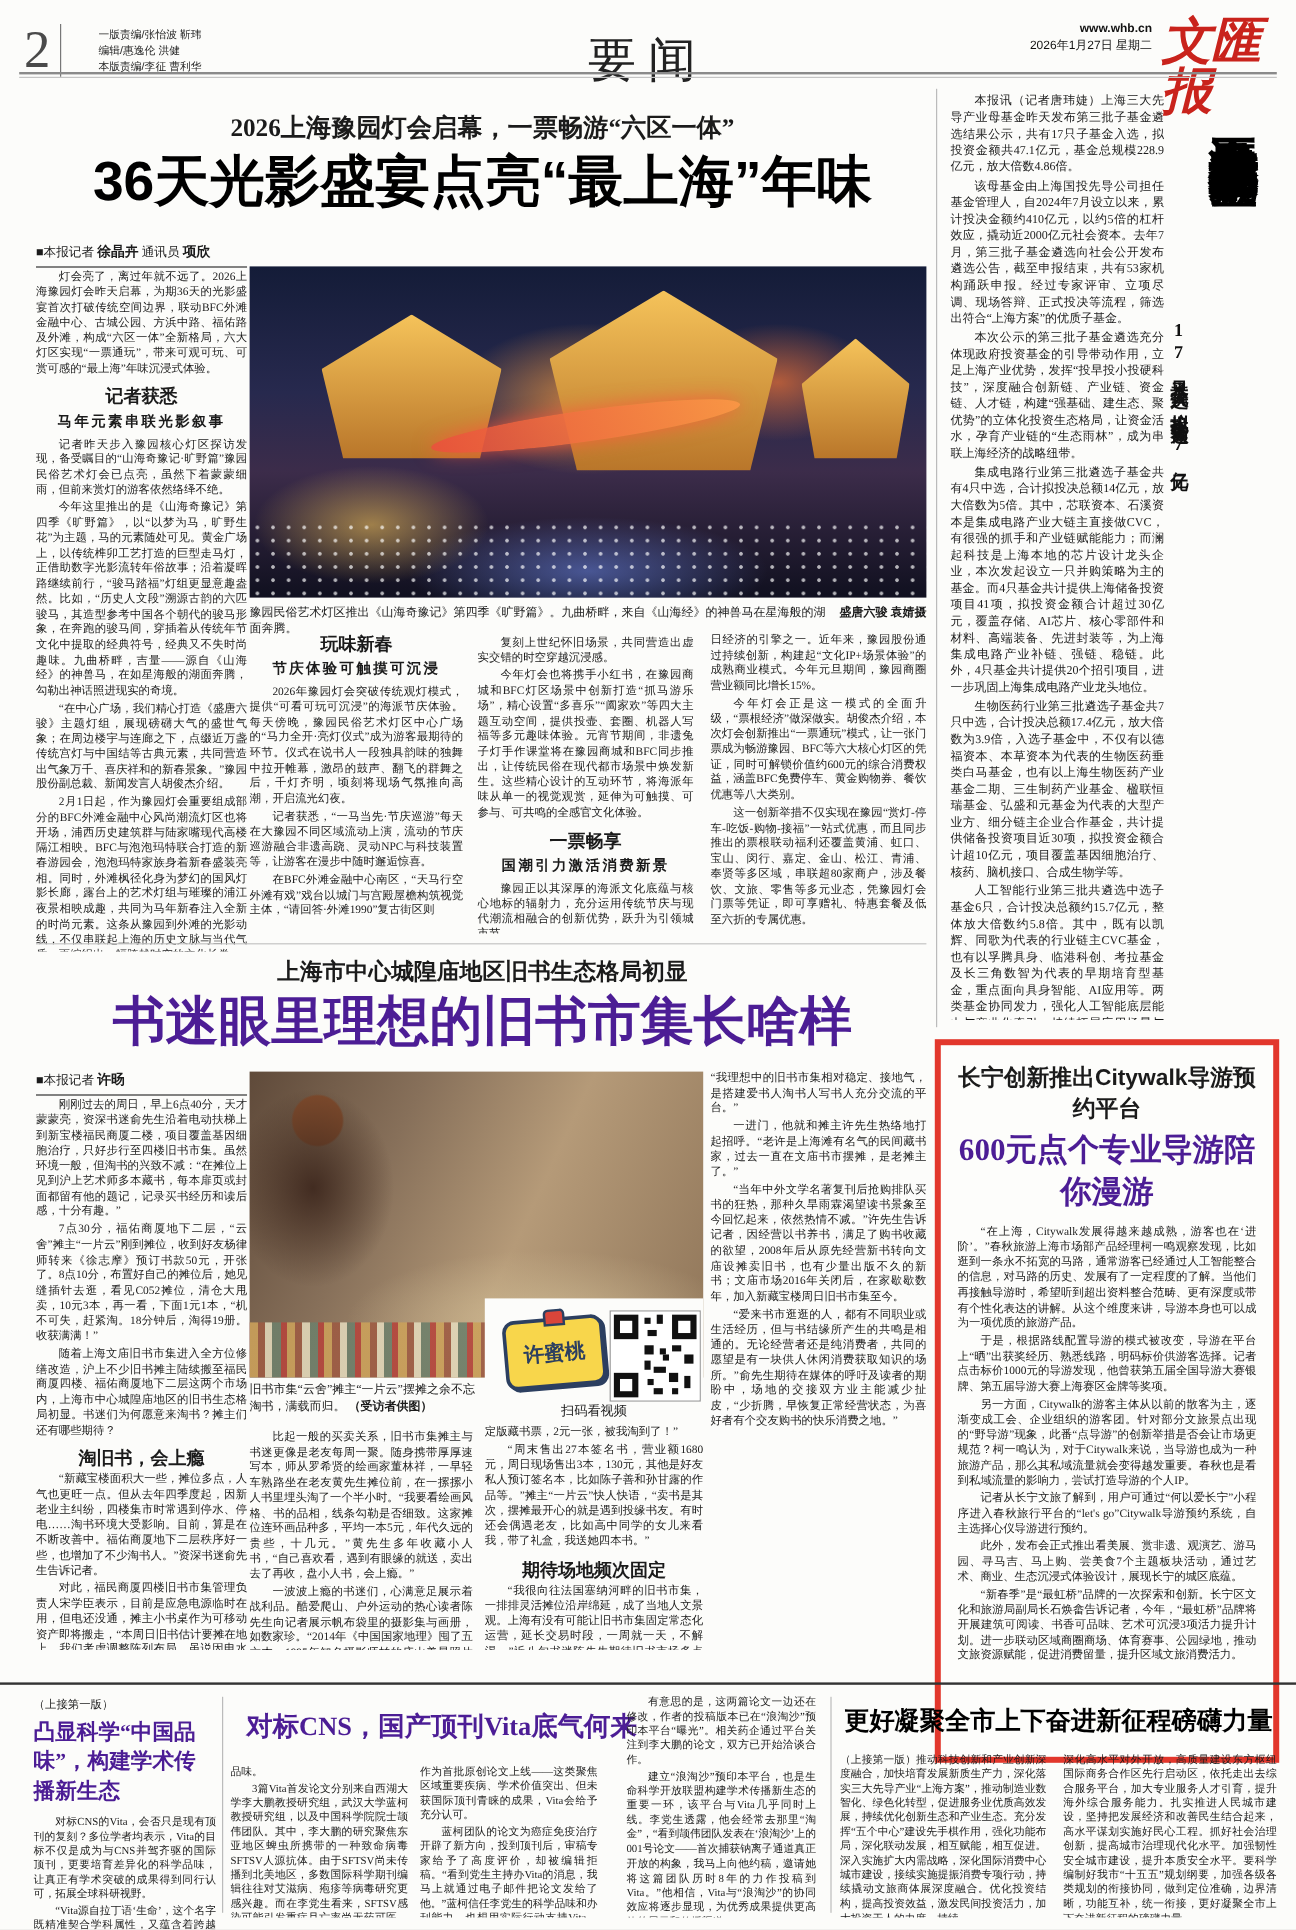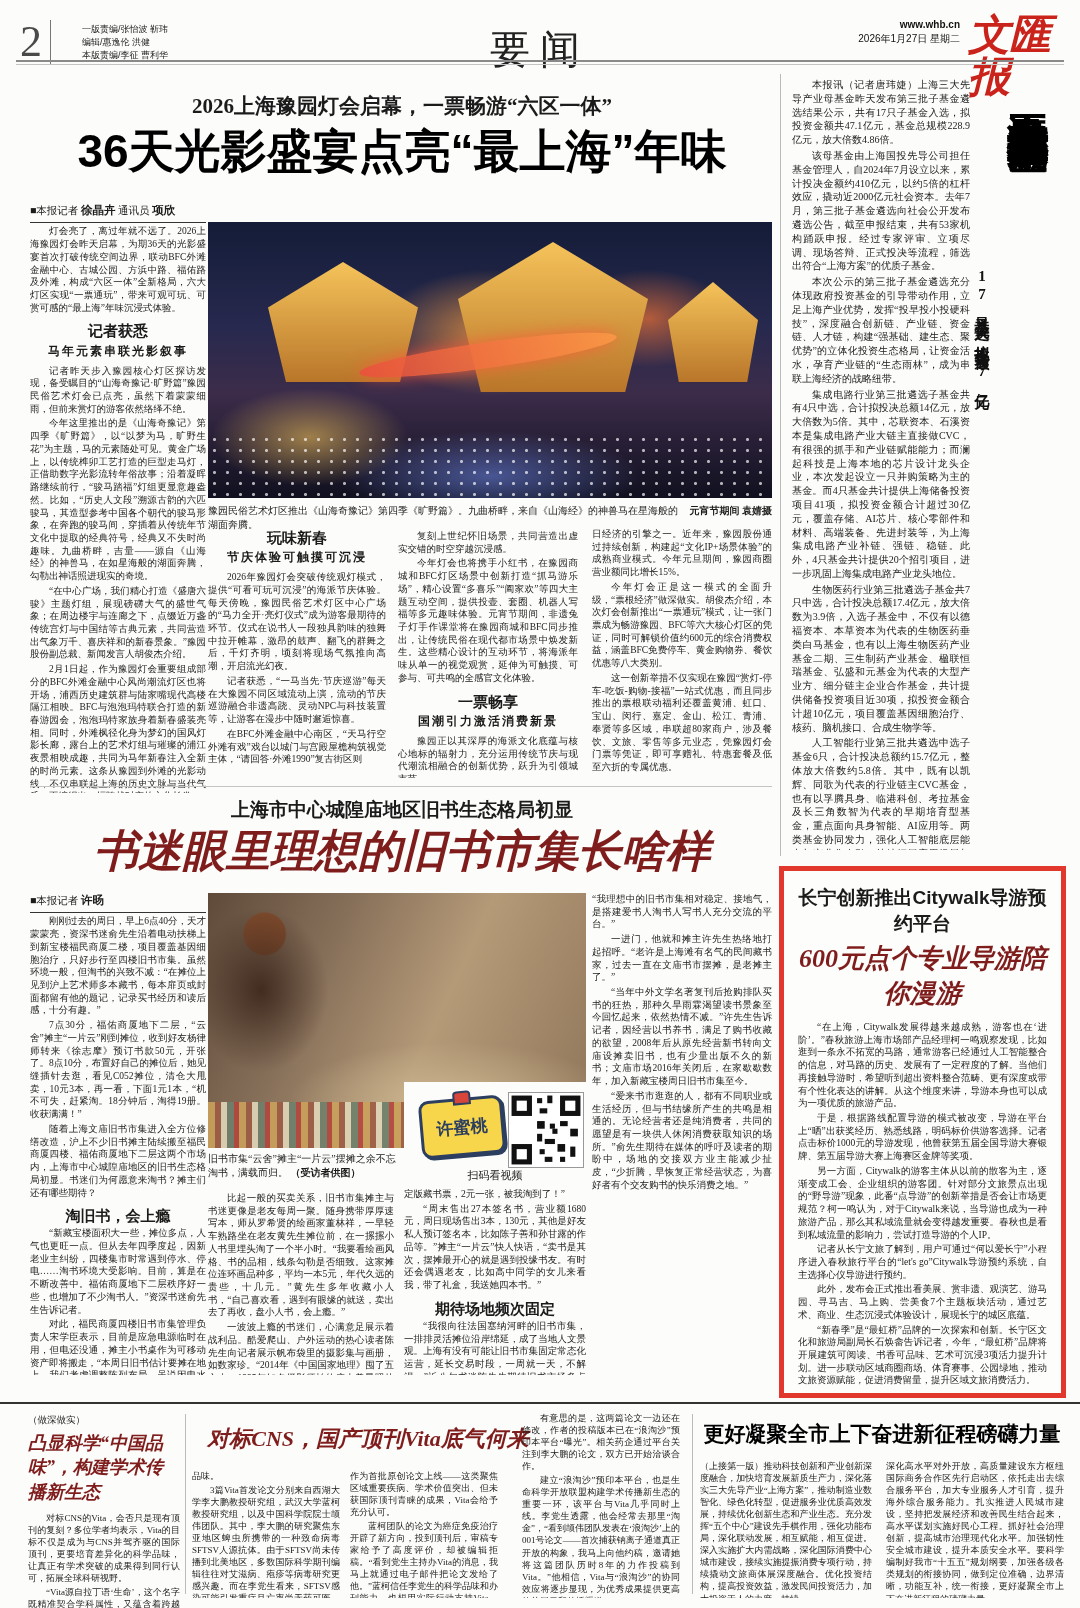--- a/index.html
+++ b/index.html
@@ -11,21 +11,21 @@
   .pageno-bar{width:1px;height:44px;background:#777;}
   .staff{font-size:9px;line-height:13px;color:#222;font-family:"Liberation Sans","DejaVu Sans",sans-serif;}
   .section-title{font-size:40px;letter-spacing:10px;color:#222;font-family:"Liberation Sans","DejaVu Sans",sans-serif;}
   .hdr-small{font-size:10px;font-weight:bold;text-align:right;line-height:14px;color:#111;font-family:"Liberation Sans","DejaVu Sans",sans-serif;}
   .masthead{font-size:42px;font-weight:900;color:#c9231c;font-style:italic;letter-spacing:-1px;line-height:1;}
   .rule{background:#8a8a8a;}
   .rule2{background:#c4c4c4;}
   
   .kicker{font-weight:700;text-align:center;}
   .headline-sans{font-family:"Liberation Sans","DejaVu Sans",sans-serif;font-weight:900;text-align:center;color:#000;}
-  .headline-serif{font-weight:900;text-align:center;color:#7f1d1d;font-style:italic;}
+  .headline-serif{font-weight:900;text-align:center;color:#4c1d95;}
   .bodycol{font-size:9.5px;line-height:1.34;text-align:justify;overflow:hidden;}
   .bodycol p{margin:0 0 2px 0;text-indent:2em;}
   .byline{font-size:10.5px;border-bottom:1px solid #333;padding-bottom:4px;margin-bottom:5px;text-indent:0 !important;}
   .byline b{font-size:11.5px;}
   .subhead{font-family:"Liberation Sans","DejaVu Sans",sans-serif;font-weight:900;font-size:15px;text-align:center;margin:7px 0 1px;text-indent:0 !important;}
   .subhead2{font-weight:700;font-size:12px;text-align:center;margin:0 0 6px;letter-spacing:2px;text-indent:0 !important;}
   .caption{font-size:10px;line-height:1.35;}
   .caption b{white-space:nowrap;}
   
   .photo-lantern{background:
@@ -108,21 +108,21 @@
 
   <div class="abs photo-lantern" style="left:208px;top:222px;width:564px;height:276px;">
     <div class="bldg roof" style="left:60px;top:40px;width:150px;height:120px;"></div>
     <div class="bldg roof" style="left:250px;top:20px;width:190px;height:150px;"></div>
     <div class="bldg roof" style="left:460px;top:60px;width:90px;height:100px;"></div>
     <div class="dragon" style="left:150px;top:120px;width:260px;height:26px;"></div>
     <div class="lights"></div>
   </div>
   <div class="abs caption" style="left:208px;top:504px;width:564px;display:flex;justify-content:space-between;gap:8px;">
     <span>豫园民俗艺术灯区推出《山海奇豫记》第四季《旷野篇》。九曲桥畔，来自《山海经》的神兽马在星海般的湖面奔腾。</span>
-    <b>元宵节期间 袁婧摄</b>
+    <b>盛唐六骏 袁婧摄</b>
   </div>
 
   <div class="abs bodycol" style="left:208px;top:528px;width:178px;height:250px;">
     <div class="subhead" style="margin-top:0;">玩味新春</div>
     <div class="subhead2">节庆体验可触摸可沉浸</div>
     <p>2026年豫园灯会突破传统观灯模式，提供“可看可玩可沉浸”的海派节庆体验。每天傍晚，豫园民俗艺术灯区中心广场的“马力全开·亮灯仪式”成为游客最期待的环节。仪式在说书人一段独具韵味的独舞中拉开帷幕，激昂的鼓声、翻飞的群舞之后，千灯齐明，顷刻将现场气氛推向高潮，开启流光幻夜。</p>
     <p>记者获悉，“一马当先·节庆巡游”每天在大豫园不同区域流动上演，流动的节庆巡游融合非遗高跷、灵动NPC与科技装置等，让游客在漫步中随时邂逅惊喜。</p>
     <p>在BFC外滩金融中心南区，“天马行空 外滩有戏”戏台以城门与宫殿屋檐构筑视觉主体，“请回答·外滩1990”复古街区则</p>
   </div>
   <div class="abs bodycol" style="left:398px;top:528px;width:180px;height:250px;">
@@ -217,37 +217,37 @@
     <div class="subhead">期待场地频次固定</div>
     <p>“我很向往法国塞纳河畔的旧书市集，一排排灵活摊位沿岸绵延，成了当地人文景观。上海有没有可能让旧书市集固定常态化运营，延长交易时段，一周就一天，不解渴。”近八旬书迷陈先生期待旧书市场多点开花。</p>
   </div>
   <div class="abs bodycol" style="left:592px;top:893px;width:180px;height:482px;">
     <p style="text-indent:0;">“我理想中的旧书市集相对稳定、接地气，是搭建爱书人淘书人写书人充分交流的平台。”</p>
     <p>一进门，他就和摊主许先生热络地打起招呼。“老许是上海滩有名气的民间藏书家，过去一直在文庙书市摆摊，是老摊主了。”</p>
     <p>“当年中外文学名著复刊后抢购排队买书的狂热，那种久旱雨霖渴望读书景象至今回忆起来，依然热情不减。”许先生告诉记者，因经营以书养书，满足了购书收藏的欲望，2008年后从原先经营新书转向文庙设摊卖旧书，也有少量出版不久的新书；文庙市场2016年关闭后，在家歇歇数年，加入新藏宝楼周日旧书市集至今。</p>
     <p>“爱来书市逛逛的人，都有不同职业或生活经历，但与书结缘所产生的共鸣是相通的。无论经营者还是纯消费者，共同的愿望是有一块供人休闲消费获取知识的场所。”俞先生期待在媒体的呼吁及读者的期盼中，场地的交接双方业主能减少扯皮，“少折腾，早恢复正常经营状态，为喜好者有个交友购书的快乐消费之地。”</p>
   </div>
 
-  <div class="abs redbox" style="left:779px;top:866px;width:287px;height:532px;">
+  <div class="abs redbox" style="left:779px;top:866px;width:287px;height:603px;">
     <div class="kicker" style="font-size:19px;font-family:'Liberation Sans','DejaVu Sans',sans-serif;">长宁创新推出Citywalk导游预约平台</div>
     <div class="headline-serif" style="font-size:26px;margin:4px 0 10px;">600元点个专业导游陪你漫游</div>
     <div class="bodycol" style="height:428px;">
       <p>“在上海，Citywalk发展得越来越成熟，游客也在‘进阶’。”春秋旅游上海市场部产品经理柯一鸣观察发现，比如逛到一条永不拓宽的马路，通常游客已经通过人工智能整合的信息，对马路的历史、发展有了一定程度的了解。当他们再接触导游时，希望听到超出资料整合范畴、更有深度或带有个性化表达的讲解。从这个维度来讲，导游本身也可以成为一项优质的旅游产品。</p>
       <p>于是，根据路线配置导游的模式被改变，导游在平台上“晒”出获奖经历、熟悉线路，明码标价供游客选择。记者点击标价1000元的导游发现，他曾获第五届全国导游大赛银牌、第五届导游大赛上海赛区金牌等奖项。</p>
       <p>另一方面，Citywalk的游客主体从以前的散客为主，逐渐变成工会、企业组织的游客团。针对部分文旅景点出现的“野导游”现象，此番“点导游”的创新举措是否会让市场更规范？柯一鸣认为，对于Citywalk来说，当导游也成为一种旅游产品，那么其私域流量就会变得越发重要。春秋也是看到私域流量的影响力，尝试打造导游的个人IP。</p>
       <p>记者从长宁文旅了解到，用户可通过“何以爱长宁”小程序进入春秋旅行平台的“let's go”Citywalk导游预约系统，自主选择心仪导游进行预约。</p>
       <p>此外，发布会正式推出看美展、赏非遗、观演艺、游马园、寻马吉、马上购、尝美食7个主题板块活动，通过艺术、商业、生态沉浸式体验设计，展现长宁的城区底蕴。</p>
       <p>“新春季”是“最虹桥”品牌的一次探索和创新。长宁区文化和旅游局副局长石焕畲告诉记者，今年，“最虹桥”品牌将开展建筑可阅读、书香可品味、艺术可沉浸3项活力提升计划。进一步联动区域商圈商场、体育赛事、公园绿地，推动文旅资源赋能，促进消费留量，提升区域文旅消费活力。</p>
     </div>
   </div>
 
   <div class="abs" style="left:0;top:1402px;width:1080px;height:2px;background:#333;"></div>
 
   <div class="abs" style="left:28px;top:1414px;width:152px;">
-    <div class="note">（做深做实）</div>
+    <div class="note">（上接第一版）</div>
     <div class="headline-serif" style="font-size:18px;line-height:1.35;text-align:left;margin:4px 0 8px;">凸显科学“中国品味”，构建学术传播新生态</div>
     <div class="bodycol" style="font-size:9px;height:104px;">
       <p>对标CNS的Vita，会否只是现有顶刊的复刻？多位学者均表示，Vita的目标不仅是成为与CNS并驾齐驱的国际顶刊，更要培育差异化的科学品味，让真正有学术突破的成果得到同行认可，拓展全球科研视野。</p>
       <p>“Vita源自拉丁语‘生命’，这个名字既精准契合学科属性，又蕴含着跨越国界、包容多元的学术胸怀。”李党生很喜欢这个刊名，而杂志上线的第一批原创论文就体现出不同于西方视野的选文</p>
     </div>
   </div>
   <div class="abs vline" style="left:185px;top:1414px;height:180px;"></div>
 
   <div class="abs headline-serif" style="left:192px;top:1424px;width:352px;font-size:22px;">对标CNS，国产顶刊Vita底气何来</div>
   <div class="abs bodycol" style="left:192px;top:1470px;width:148px;height:128px;font-size:9px;">

